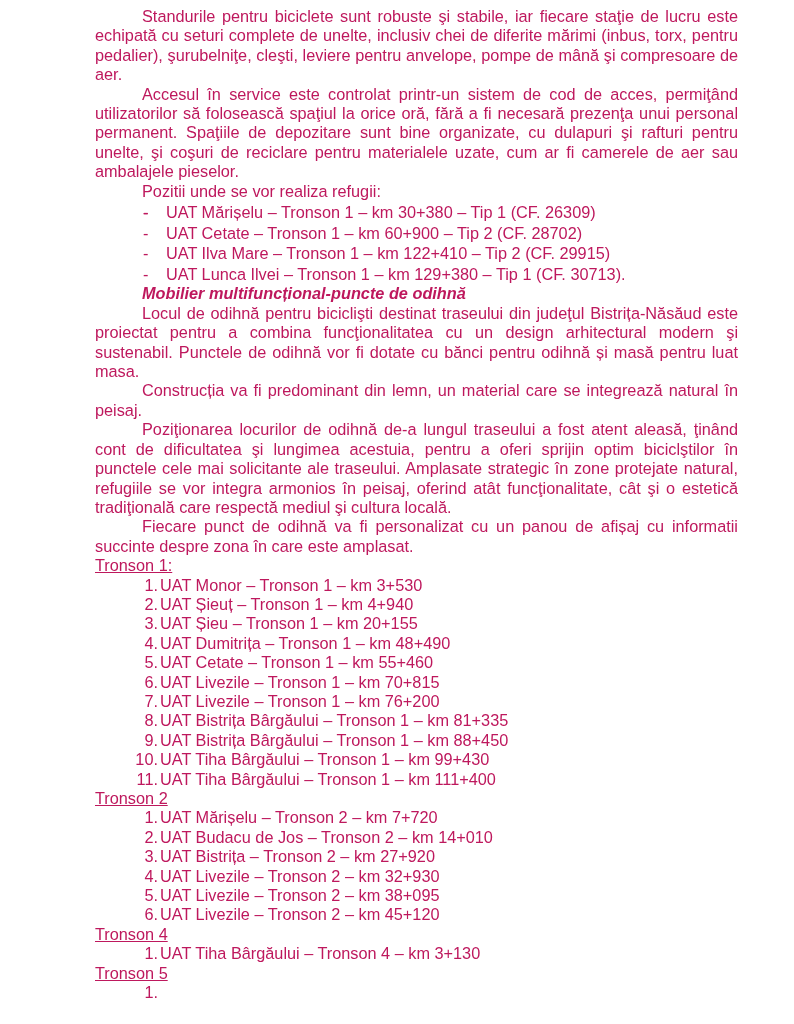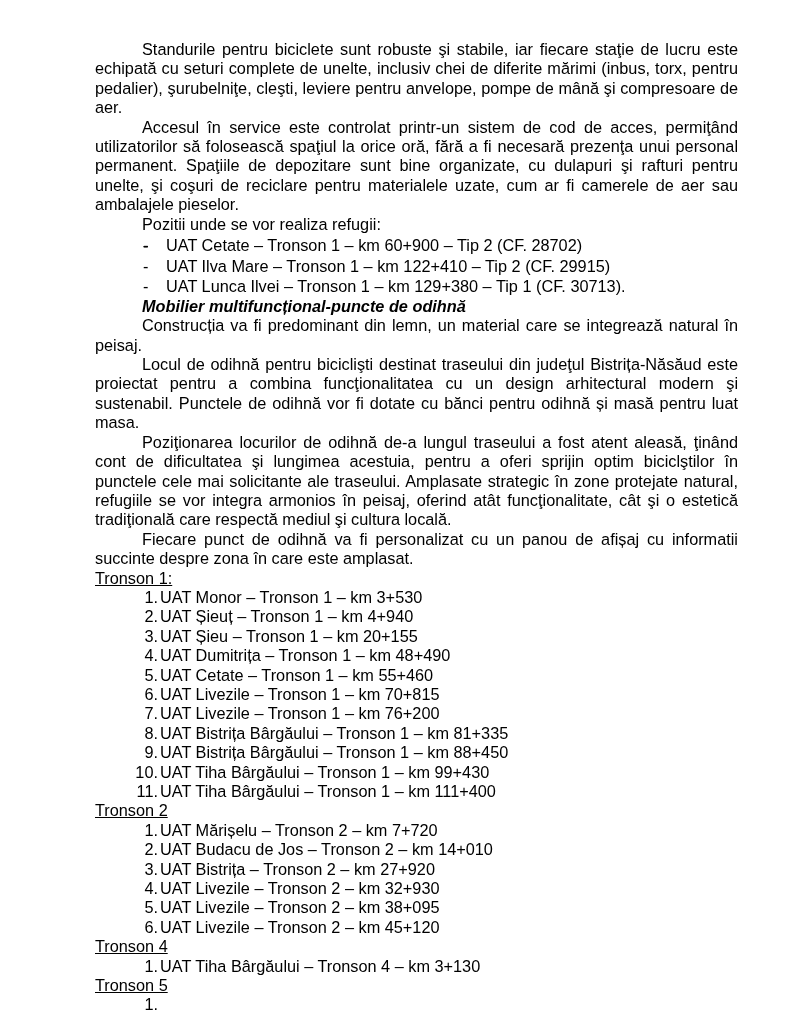--- a/index.html
+++ b/index.html
@@ -1,20 +1,20 @@
 <!DOCTYPE html>
 <html><head>
 <meta charset="utf-8">
 <style>
   html, body { margin: 0; padding: 0; background: #ffffff; }
   body { width: 794px; height: 1024px; overflow: hidden; position: relative; }
   .page {
     position: absolute; left: 95px; top: 7px; width: 643px;
     font-family: "Liberation Sans", sans-serif;
-    font-size: 16.3px; line-height: 19.4px; color: #000000; margin-top: 33px;
+    font-size: 16.3px; line-height: 19.4px; color: #be185d;
   }
   p { margin: 0; text-align: justify; }
   p.indent { text-indent: 47px; }
   .plain-indent { padding-left: 47px; }
   ul.dash { list-style: none; margin: 1px 0 0 0; padding: 0; }
   ul.dash li { position: relative; padding-left: 71px; line-height: 20.6px; }
   ul.dash li .dash-mark { position: absolute; left: 48px; top: 0; }
   .section-heading { font-style: italic; font-weight: bold; padding-left: 47px; margin-top: 0px; }
   .tronson-heading { text-decoration: underline; margin: 0; }
   ol.numbered { list-style: none; margin: 0; padding: 0; }
@@ -24,29 +24,29 @@
 </head>
 <body>
 
 <div class="page">
   <p class="indent">Standurile pentru biciclete sunt robuste şi stabile, iar fiecare staţie de lucru este echipată cu seturi complete de unelte, inclusiv chei de diferite mărimi (inbus, torx, pentru pedalier), şurubelniţe, cleşti, leviere pentru anvelope, pompe de mână şi compresoare de aer.</p>
   <p class="indent">Accesul în service este controlat printr-un sistem de cod de acces, permiţând utilizatorilor să folosească spaţiul la orice oră, fără a fi necesară prezenţa unui personal permanent. Spaţiile de depozitare sunt bine organizate, cu dulapuri şi rafturi pentru unelte, şi coşuri de reciclare pentru materialele uzate, cum ar fi camerele de aer sau ambalajele pieselor.</p>
   <p class="plain-indent">Pozitii unde se vor realiza refugii:</p>
 
   <ul class="dash">
     <li><span class="dash-mark">-</span></li>
-    <li><span class="dash-mark">-</span></li>
+    <li><span class="dash-mark">-</span><span>UAT Mărișelu – Tronson 1 – km 30+380 – Tip 1 (CF. 26309)</span></li>
     <li><span class="dash-mark">-</span><span>UAT Cetate – Tronson 1 – km 60+900 – Tip 2 (CF. 28702)</span></li>
     <li><span class="dash-mark">-</span><span>UAT Ilva Mare – Tronson 1 – km 122+410 – Tip 2 (CF. 29915)</span></li>
     <li><span class="dash-mark">-</span><span>UAT Lunca Ilvei – Tronson 1 – km 129+380 – Tip 1 (CF. 30713).</span></li>
   </ul>
 
   <div class="section-heading">Mobilier multifuncțional-puncte de odihnă</div>
+  <p class="indent">Locul de odihnă pentru biciclişti destinat traseului din judeţul Bistrița-Năsăud este proiectat pentru a combina funcţionalitatea cu un design arhitectural modern şi sustenabil. Punctele de odihnă vor fi dotate cu bănci pentru odihnă și masă pentru luat masa.</p>
   <p class="indent">Construcția va fi predominant din lemn, un material care se integrează natural în peisaj.</p>
-  <p class="indent">Locul de odihnă pentru biciclişti destinat traseului din judeţul Bistrița-Năsăud este proiectat pentru a combina funcţionalitatea cu un design arhitectural modern şi sustenabil. Punctele de odihnă vor fi dotate cu bănci pentru odihnă și masă pentru luat masa.</p>
   <p class="indent">Poziţionarea locurilor de odihnă de-a lungul traseului a fost atent aleasă, ţinând cont de dificultatea şi lungimea acestuia, pentru a oferi sprijin optim biciclştilor în punctele cele mai solicitante ale traseului. Amplasate strategic în zone protejate natural, refugiile se vor integra armonios în peisaj, oferind atât funcţionalitate, cât şi o estetică tradiţională care respectă mediul şi cultura locală.</p>
   <p class="indent">Fiecare punct de odihnă va fi personalizat cu un panou de afișaj cu informatii succinte despre zona în care este amplasat.</p>
 
   <div>
     <div class="tronson-heading">Tronson 1:</div>
     <ol class="numbered">
       <li><span class="num">1.</span><span>UAT Monor – Tronson 1 – km 3+530</span></li>
       <li><span class="num">2.</span><span>UAT Șieuț – Tronson 1 – km 4+940</span></li>
       <li><span class="num">3.</span><span>UAT Șieu – Tronson 1 – km 20+155</span></li>
       <li><span class="num">4.</span><span>UAT Dumitrița – Tronson 1 – km 48+490</span></li>

